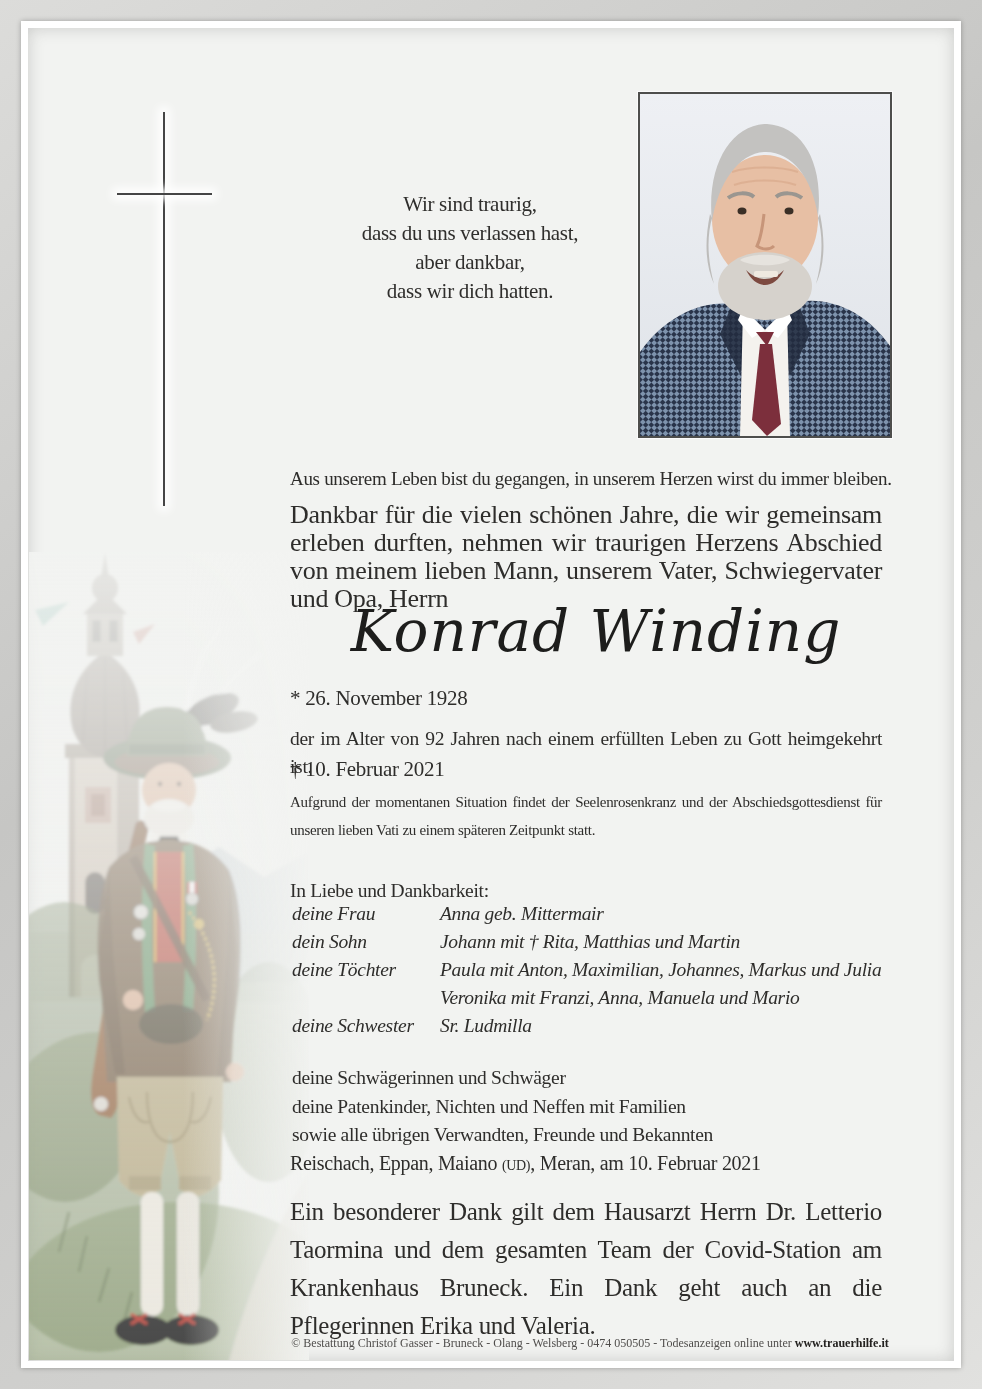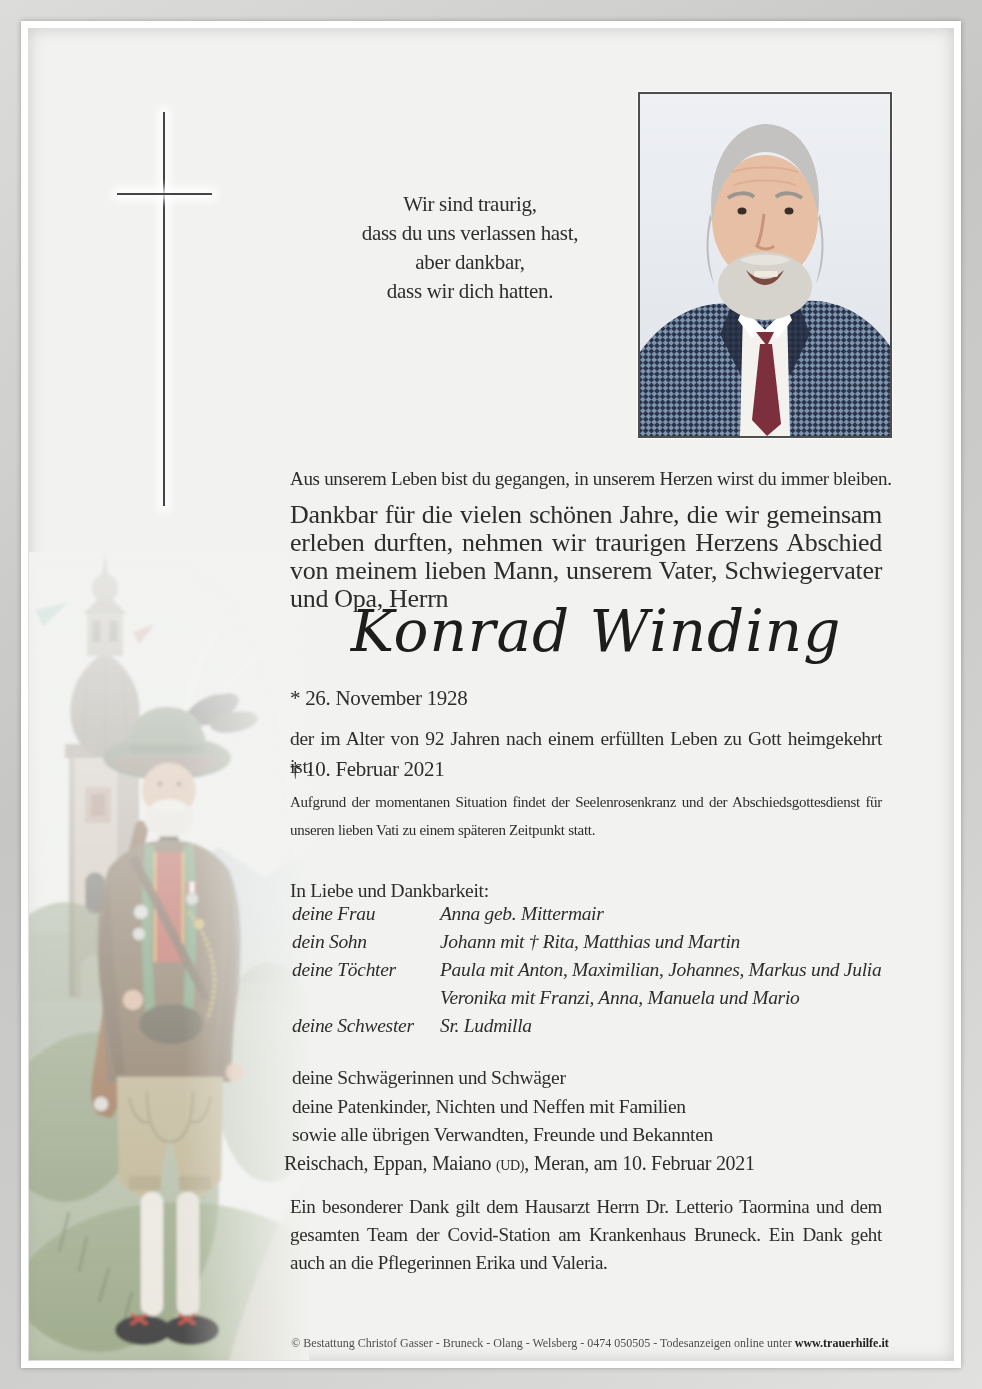--- a/index.html
+++ b/index.html
@@ -27,23 +27,23 @@
     font-family:"DejaVu Serif", serif;font-style:italic;color:#1d1d1c;letter-spacing:1px;}
   .dates{left:290px;top:686px;width:592px;display:flex;justify-content:center;gap:46px;font-size:21px;flex-direction:column;}
   .age{left:290px;top:725px;width:592px;font-size:19.5px;line-height:28px;text-align:justify;}
   .notice{left:290px;top:788px;width:592px;font-size:15px;line-height:28px;text-align:justify;}
   .liebe{left:290px;top:880px;width:592px;font-size:19.5px;}
   .family{left:292px;top:900px;width:592px;font-size:19.5px;line-height:28px;font-style:italic;}
   .frow{display:flex;}
   .flabel{flex:0 0 148px;}
   .fvalue{flex:1;}
   .additional{left:292px;top:1064px;width:592px;font-size:19.5px;line-height:28.5px;}
-  .placeline{left:284px;top:1152px;width:640px;font-size:20px;}
+  .placeline{left:290px;top:1152px;width:640px;font-size:20px;}
   .placeline .small{font-size:14px;}
-  .thanks{left:290px;top:1193px;width:592px;font-size:19px;line-height:28px;text-align:justify;}
+  .thanks{left:290px;top:1193px;width:592px;font-size:25px;line-height:38px;text-align:justify;}
   .footer{left:270px;top:1336px;width:640px;text-align:center;font-size:12px;color:#4f4d4b;letter-spacing:0;}
   .footer .bold{font-weight:bold;color:#23211f;}
 </style>
 </head>
 <body>
 
 <div class="card">
   <div class="frame-white"></div>
   <div class="content"></div>
 

